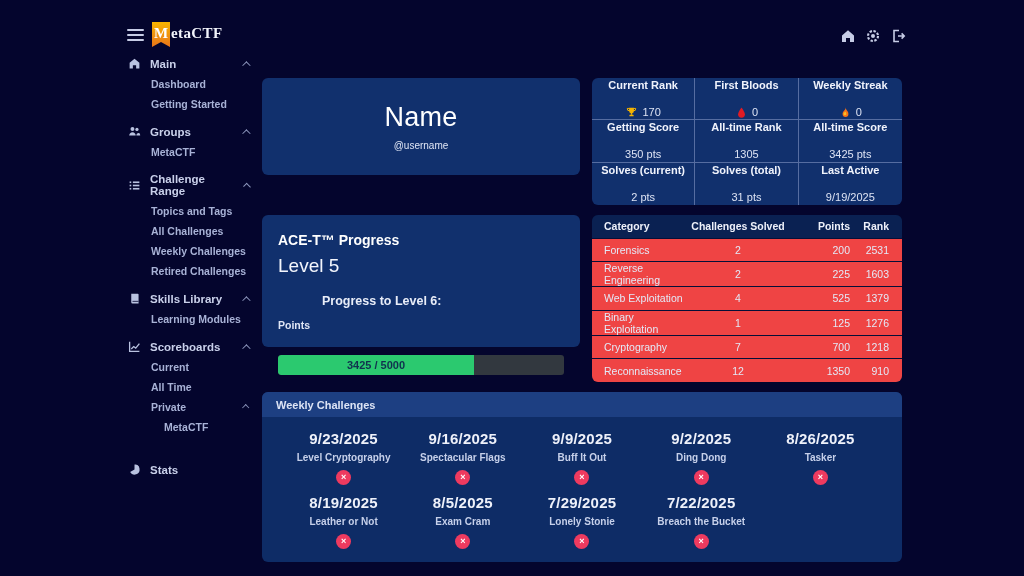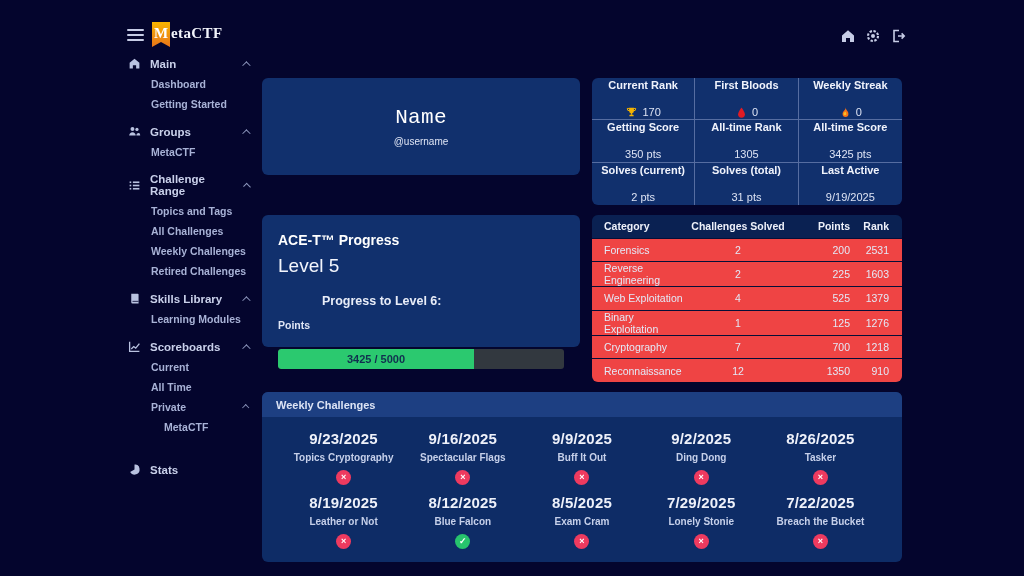--- a/index.html
+++ b/index.html
@@ -34,38 +34,38 @@
   .nav-ico { width:13px; height:13px; flex:0 0 13px; display:inline-flex; }
   .chev { margin-left:auto; width:6px; height:6px; border-top:1.5px solid #8d97bd; border-right:1.5px solid #8d97bd; transform:rotate(-45deg) translateY(2px); }
   .sub .chev { transform:rotate(-45deg) translateY(1px) scale(.85); }
   
   .breadcrumb { position:absolute; left:263px; top:70px; font-size:11px; color:#8b94ba;margin-top:28px; }
   .breadcrumb span { cursor:pointer; }
   .breadcrumb .sep { margin:0 5px; cursor:default; }
   .card { background:#11306d; border-radius:6px; position:absolute; }
   
   .name-card { left:262px; top:78px; width:318px; height:97px; display:flex; flex-direction:column; align-items:center; justify-content:center; }
-  .u-name { font-size:21px; color:#ffffff; letter-spacing:.3px;font-family:Liberation Mono, monospace; }
+  .u-name { font-size:27px; color:#ffffff; letter-spacing:.3px; }
   .u-handle { font-size:10px; color:#dfe5f5; margin-top:7px; }
   
   .stats-card { left:592px; top:78px; width:310px; height:127px; display:grid; grid-template-columns:repeat(3,1fr); grid-template-rows:repeat(3,1fr); }
   .stat-cell { border-right:1px solid rgba(170,185,225,.45); border-bottom:1px solid rgba(170,185,225,.45);
     display:flex; flex-direction:column; align-items:center; justify-content:center; gap:15px; }
   .stat-cell:nth-child(3n) { border-right:none; }
   .stat-cell:nth-child(n+7) { border-bottom:none; }
   .stat-label { font-size:11px; font-weight:bold; color:#f0f3fc; }
   .stat-value { font-size:11px; color:#dde3f4; display:flex; align-items:center; gap:4px; }
   .stat-value .sico { width:13px; height:13px; display:inline-flex; }
   
   .ace-card { left:262px; top:215px; width:318px; height:132px; padding:17px 16px; }
   .ace-title { font-size:14px; font-weight:bold; color:#ffffff; }
   .ace-level { font-size:19px; color:#f4f6fd; margin-top:7px; }
   .ace-sub { font-size:12.5px; font-weight:bold; color:#e9edf8; margin-top:17px;padding-left:44px; }
   .ace-metric { font-size:10.5px; font-weight:bold; color:#dfe5f5; margin-top:11px; }
-  .bar { margin-top:18px; height:20px; border-radius:3px; background:#32383f; overflow:hidden; }
+  .bar { margin-top:24px; height:20px; border-radius:3px; background:#32383f; overflow:hidden; }
   .bar-fill { height:100%; background:#2bc96f; border-radius:3px 0 0 3px; display:flex; align-items:center; justify-content:center;
     font-size:11px; font-weight:bold; color:#11304f; }
   
   .table-card { left:592px; top:215px; width:310px; height:167px; background:#050f38; overflow:hidden; display:flex; flex-direction:column; gap:1px; }
   .t-row { display:flex; align-items:center; background:#ef4444; flex:1; font-size:10.5px; color:#e3e9f7; }
   .t-row.t-head { background:#0a2152; font-weight:bold; color:#eef1fa; }
   .t-c1 { flex:1; padding-left:12px; text-align:left; }
   .t-c2 { width:108px; text-align:center; }
   .t-c3 { width:58px; text-align:right; }
   .t-c4 { width:52px; text-align:right; padding-right:13px; }
@@ -364,21 +364,21 @@
     <span class="t-c3">1350</span>
     <span class="t-c4">910</span>
   </div>
 </div>
 
 <div class="card weekly">
   <div class="wk-head">Weekly Challenges</div>
   <div class="wk-grid">
     <div class="wk-item">
       <div class="wk-date">9/23/2025</div>
-      <div class="wk-name">Topics Cryptography</div>
+      <div class="wk-name">Level Cryptography</div>
       <span class="wk-status st-fail">×</span>
     </div>
     <div class="wk-item">
       <div class="wk-date">9/16/2025</div>
       <div class="wk-name">Spectacular Flags</div>
       <span class="wk-status st-fail">×</span>
     </div>
     <div class="wk-item">
       <div class="wk-date">9/9/2025</div>
       <div class="wk-name">Buff It Out</div>
@@ -393,25 +393,20 @@
       <div class="wk-date">8/26/2025</div>
       <div class="wk-name">Tasker</div>
       <span class="wk-status st-fail">×</span>
     </div>
     <div class="wk-item">
       <div class="wk-date">8/19/2025</div>
       <div class="wk-name">Leather or Not</div>
       <span class="wk-status st-fail">×</span>
     </div>
     <div class="wk-item">
-      <div class="wk-date">8/12/2025</div>
-      <div class="wk-name">Blue Falcon</div>
-      <span class="wk-status st-pass">✓</span>
-    </div>
-    <div class="wk-item">
       <div class="wk-date">8/5/2025</div>
       <div class="wk-name">Exam Cram</div>
       <span class="wk-status st-fail">×</span>
     </div>
     <div class="wk-item">
       <div class="wk-date">7/29/2025</div>
       <div class="wk-name">Lonely Stonie</div>
       <span class="wk-status st-fail">×</span>
     </div>
     <div class="wk-item">

